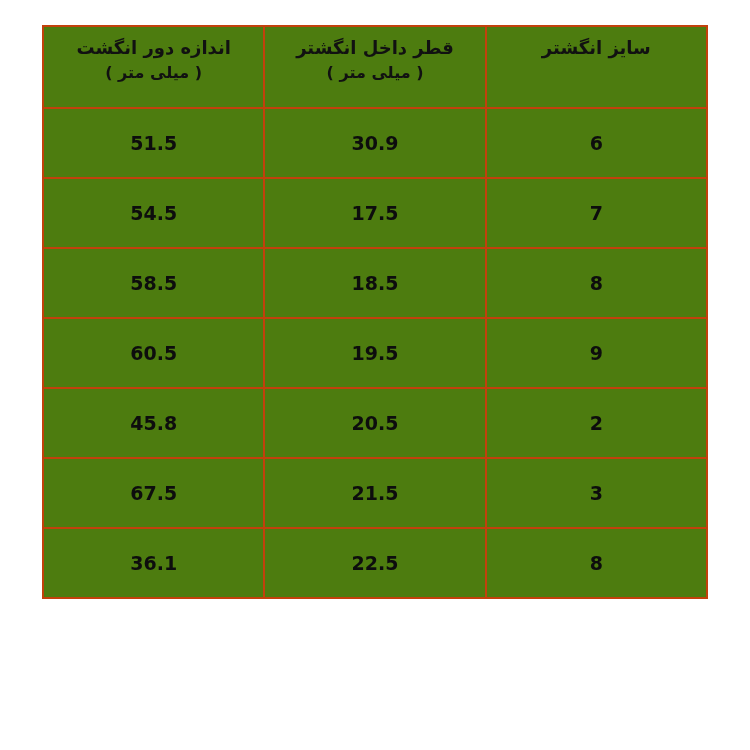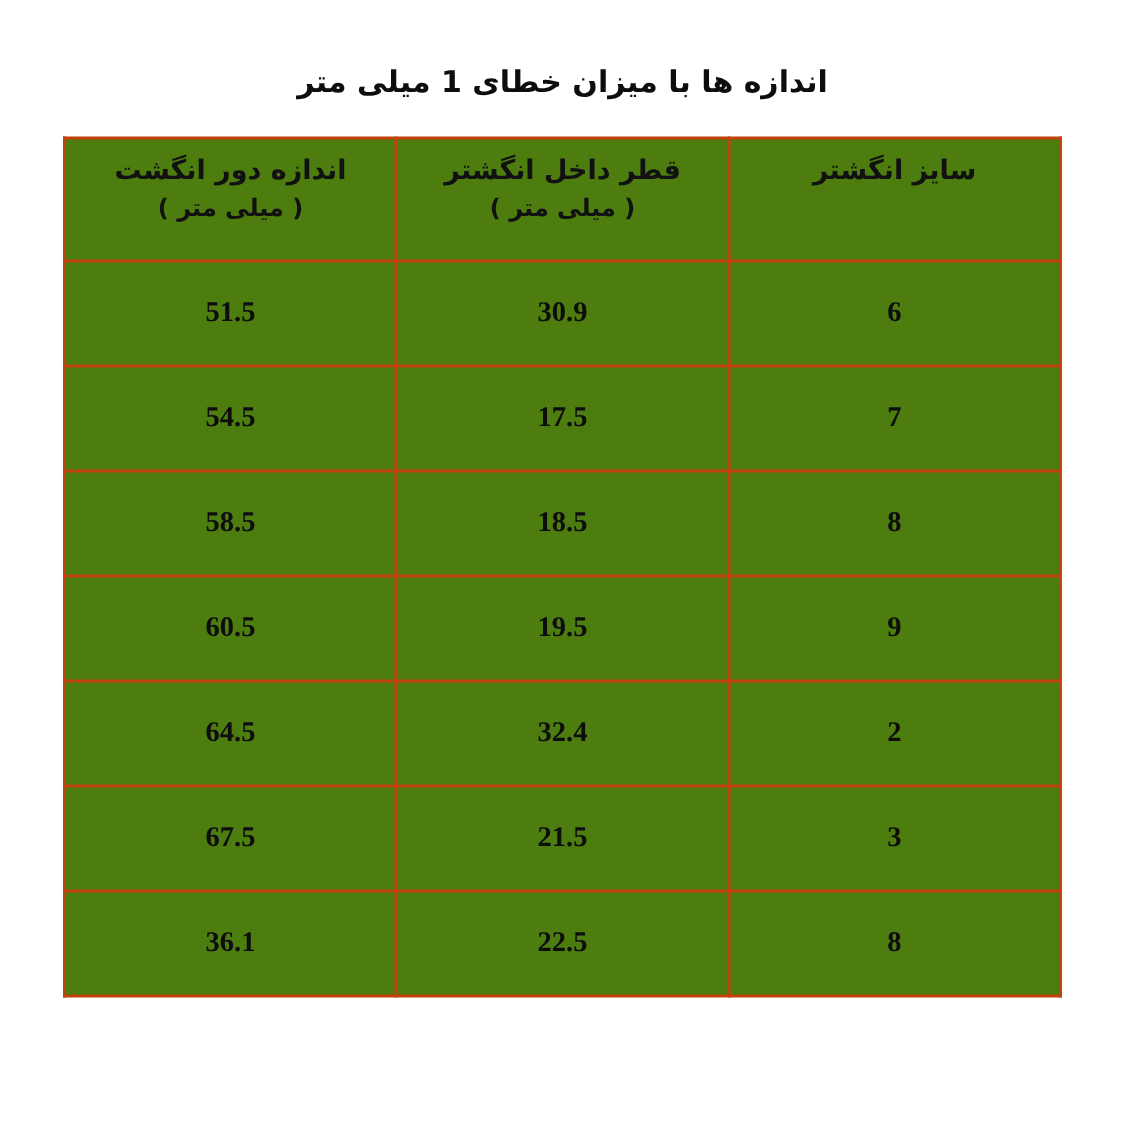--- a/index.html
+++ b/index.html
@@ -59,29 +59,27 @@
     min-height: 19px;
   }
   table.size-table td {
     height: 70px;
     direction: ltr;
     text-align: center;
     vertical-align: middle;
     font-size: 19px;
     font-weight: bold;
     color: #0d0d0d;
-    font-family: Liberation Serif, serif;
   }
 </style>
 </head>
 <body>
 
 <div class="page">
 
-  <div class="title">اندازه ها با میزان خطای 1 میلی متر</div>
 
   <table class="size-table">
     <thead>
       <tr>
         <th>
           <div class="col-label">سایز انگشتر</div>
           <div class="col-unit"></div>
         </th>
         <th>
           <div class="col-label">قطر داخل انگشتر</div>
@@ -109,22 +107,22 @@
         <td>18.5</td>
         <td>58.5</td>
       </tr>
       <tr>
         <td>9</td>
         <td>19.5</td>
         <td>60.5</td>
       </tr>
       <tr>
         <td>2</td>
-        <td>32.4</td>
-        <td>64.5</td>
+        <td>20.5</td>
+        <td>45.8</td>
       </tr>
       <tr>
         <td>3</td>
         <td>21.5</td>
         <td>67.5</td>
       </tr>
       <tr>
         <td>8</td>
         <td>22.5</td>
         <td>36.1</td>

